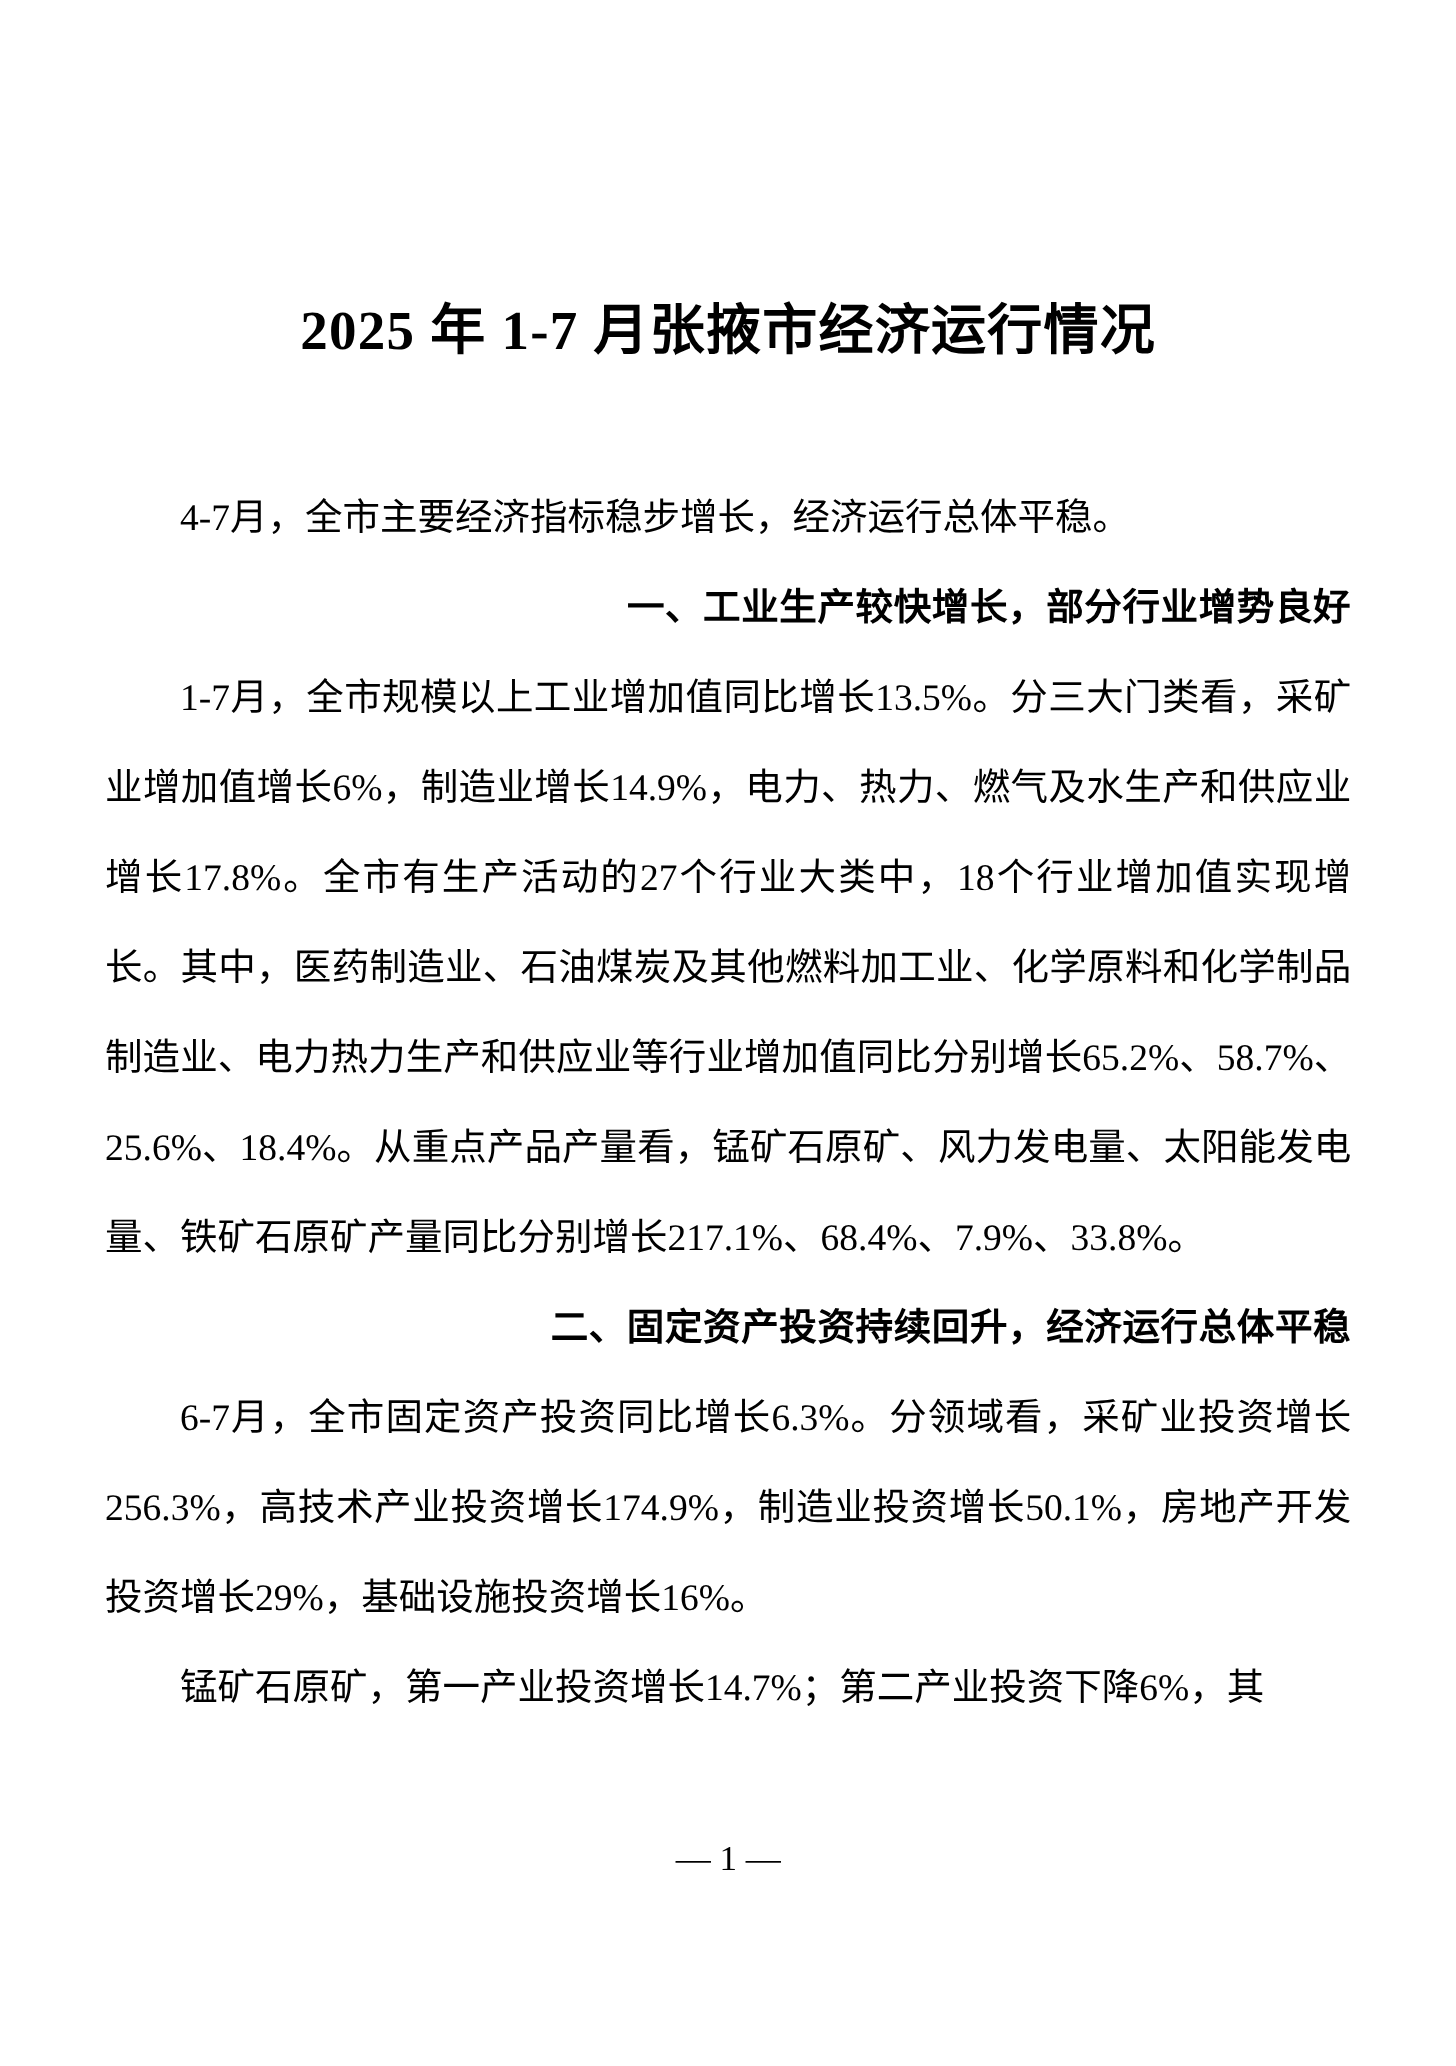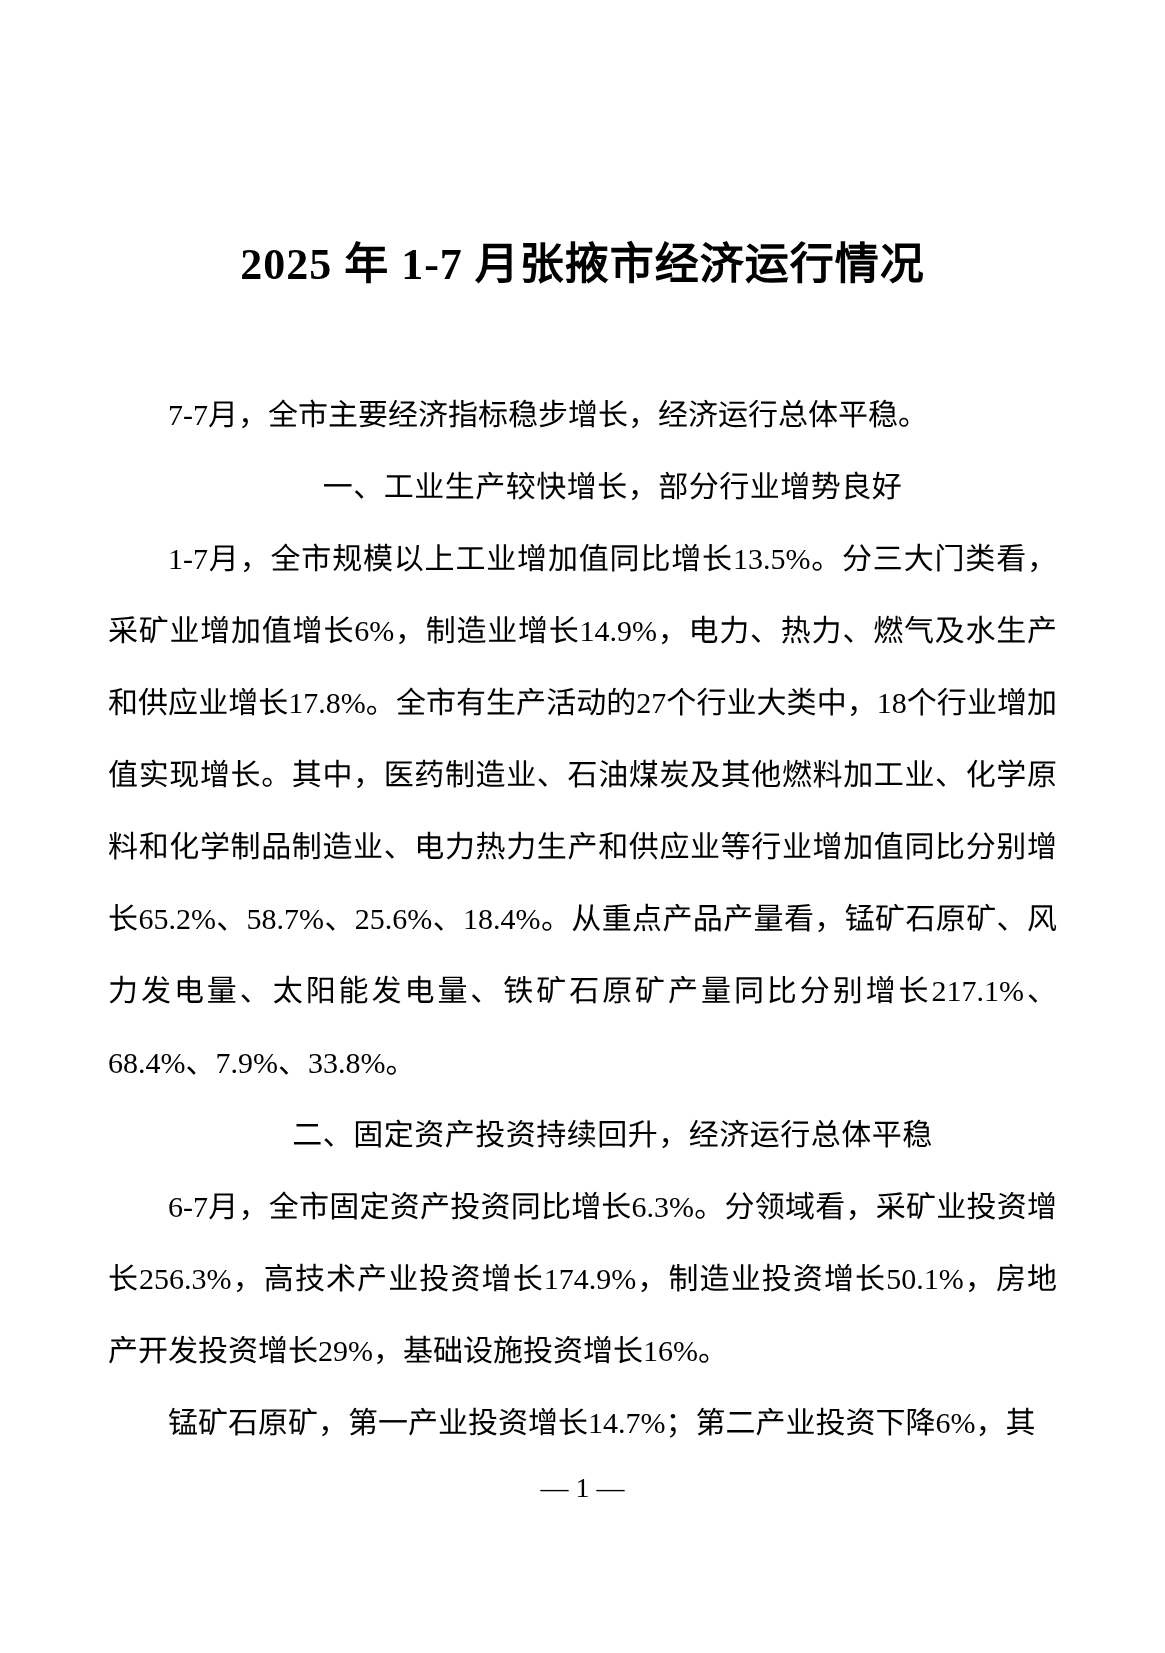--- a/index.html
+++ b/index.html
@@ -11,21 +11,21 @@
     position: relative;
     width: 1165px;
     height: 1653px;
     margin: 0 auto;
     background: #ffffff;
     color: #000000;
     overflow: hidden;
     font-family: "Liberation Serif", "DejaVu Serif", serif;
   }
   .content {
-    padding: 0 108px;
+    padding: 0 84px;
     margin-top: 38px;
   }
   .doc-title {
     margin: 243px 0 0 0;
     font-size: 44px;
     line-height: 44px;
     font-weight: bold;
     text-align: center;
     letter-spacing: 1px;
     font-family: "Liberation Serif", "DejaVu Serif", serif;
@@ -36,22 +36,22 @@
     line-height: 72px;
     text-indent: 2em;
     text-align: justify;
     text-justify: inter-character;
   }
   .body-para.first {
     margin-top: 92px;
   }
   .section-heading {
     font-family: "Liberation Sans", "DejaVu Sans", sans-serif;
-    font-weight: normal;
-    text-align: center;
+    font-weight: bold;
+    text-align: right;
     letter-spacing: 0.5px;
   }
   .page-footer {
     position: absolute;
     top: 1472px;
     left: 0;
     right: 0;
     text-align: center;
     font-size: 28px;
     line-height: 32px;
@@ -59,21 +59,21 @@
   }
 </style>
 </head>
 <body>
 
 <div class="page">
   <div class="content">
 
     <h1 class="doc-title">2025 年 1-7 月张掖市经济运行情况</h1>
 
-    <p class="body-para first">7-7月，全市主要经济指标稳步增长，经济运行总体平稳。</p>
+    <p class="body-para first">4-7月，全市主要经济指标稳步增长，经济运行总体平稳。</p>
 
     <p class="section-heading">一、工业生产较快增长，部分行业增势良好</p>
 
     <p class="body-para">1-7月，全市规模以上工业增加值同比增长13.5%。分三大门类看，采矿业增加值增长6%，制造业增长14.9%，电力、热力、燃气及水生产和供应业增长17.8%。全市有生产活动的27个行业大类中，18个行业增加值实现增长。其中，医药制造业、石油煤炭及其他燃料加工业、化学原料和化学制品制造业、电力热力生产和供应业等行业增加值同比分别增长65.2%、58.7%、25.6%、18.4%。从重点产品产量看，锰矿石原矿、风力发电量、太阳能发电量、铁矿石原矿产量同比分别增长217.1%、68.4%、7.9%、33.8%。</p>
 
     <p class="section-heading">二、固定资产投资持续回升，经济运行总体平稳</p>
 
     <p class="body-para">6-7月，全市固定资产投资同比增长6.3%。分领域看，采矿业投资增长256.3%，高技术产业投资增长174.9%，制造业投资增长50.1%，房地产开发投资增长29%，基础设施投资增长16%。</p>
 
     <p class="body-para">锰矿石原矿，第一产业投资增长14.7%；第二产业投资下降6%，其</p>

